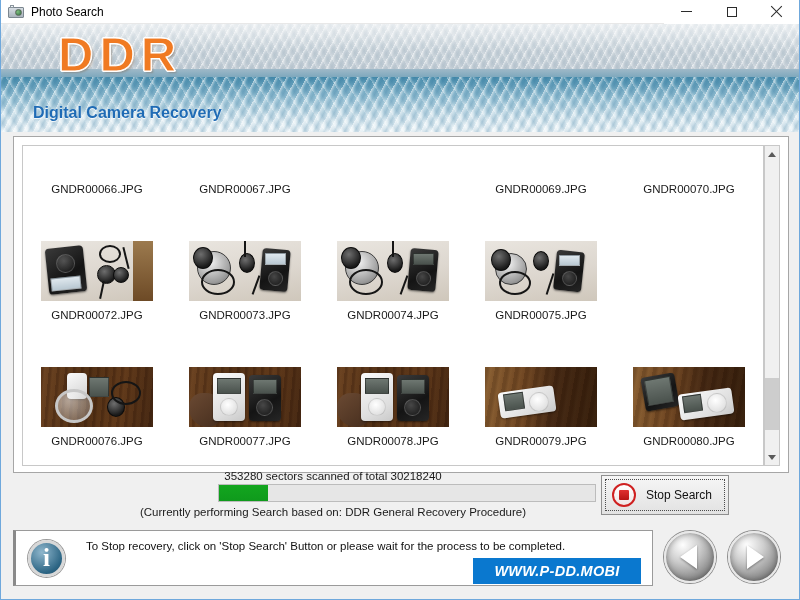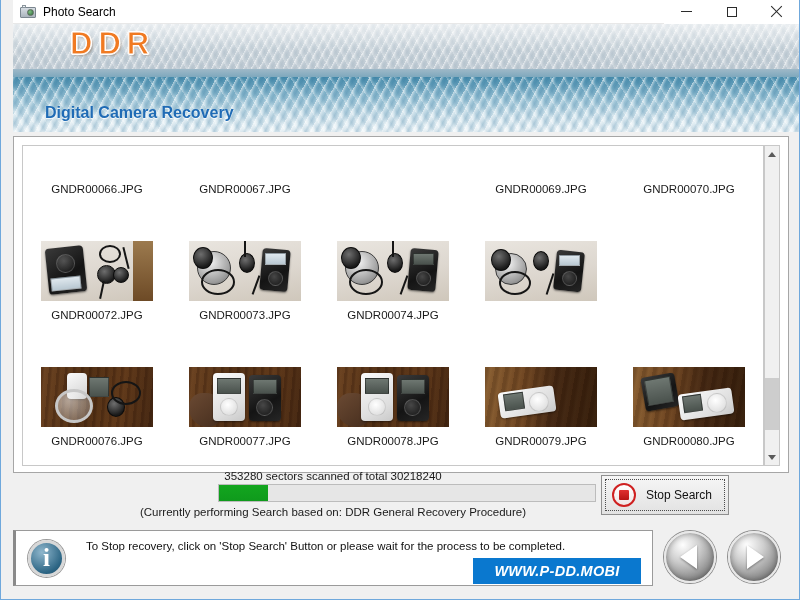--- a/index.html
+++ b/index.html
@@ -10,21 +10,20 @@
     font-family: "Liberation Sans", sans-serif;
     background: #f0f0f0;
   }
   #app {
     width: 800px; height: 600px;
     position: relative;
     background: #f0f0f0;
     border: 1px solid #6fa8dc;
     border-top: none;
     overflow: hidden;
-    padding-left: 12px;
   }
 
   
   .titlebar {
     height: 24px;
     background: #ffffff;
     display: flex;
     align-items: center;
     border-bottom: 1px solid #e8e8e8;
     position: relative;
@@ -106,21 +105,21 @@
   }
   .band-bot {
     position: absolute; left: 0; top: 53px; right: 0; bottom: 0;
     background:
       repeating-linear-gradient(118deg, rgba(255,255,255,0.55) 0px, rgba(255,255,255,0) 3px, rgba(40,110,150,0.18) 5px, rgba(255,255,255,0) 9px),
       repeating-linear-gradient(58deg, rgba(255,255,255,0.40) 0px, rgba(255,255,255,0) 3px, rgba(30,100,145,0.14) 6px, rgba(255,255,255,0) 11px),
       linear-gradient(180deg, #4b8fae 0%, #9ec6d8 38%, #d5e6ee 72%, #eef5f8 100%);
   }
   .logo {
     position: absolute; left: 57px; top: 2px;
-    font-size: 31px;
+    font-size: 49px;
     font-weight: bold;
     letter-spacing: 6px;
     color: #f07a22;
     -webkit-text-stroke: 1px #ffffff;
     text-shadow:
        1px 0 0 #ffffff, -1px 0 0 #ffffff, 0 1px 0 #ffffff, 0 -1px 0 #ffffff,
        2px 2px 2px rgba(120,90,60,0.35);
     font-family: "Liberation Sans", sans-serif;
   }
   .tagline {
@@ -547,20 +546,21 @@
                 <div class="cup-silver" style="left:10px;top:12px;width:32px;height:32px"></div>
                 <div class="cup" style="left:6px;top:8px;width:20px;height:22px"></div>
                 <div class="cord" style="left:14px;top:30px;width:32px;height:24px"></div>
                 <div class="cup" style="left:48px;top:10px;width:16px;height:20px"></div>
                 <div class="ipod-black" style="left:70px;top:10px;width:28px;height:40px;transform:rotate(6deg)"></div>
                 <div class="ipod-screen" style="left:74px;top:14px;width:21px;height:11px"></div>
                 <div class="wheel" style="left:77px;top:30px;width:15px;height:15px"></div>
                 <div class="cord-line" style="left:64px;top:32px;width:2px;height:22px;transform:rotate(18deg)"></div>
               </div>
             </div>
+            <div class="fname">GNDR00075.JPG</div>
           </div>
         </div>
 
         <div class="row" style="margin-top:38px">
           <div class="cell">
             <div class="thumbwrap">
               <div class="thumb">
                 <div class="t-wood-bg"></div>
                 <div class="ipod-white" style="left:26px;top:6px;width:20px;height:26px"></div>
                 <div class="ipod-screen-dark" style="left:48px;top:10px;width:20px;height:20px"></div>

